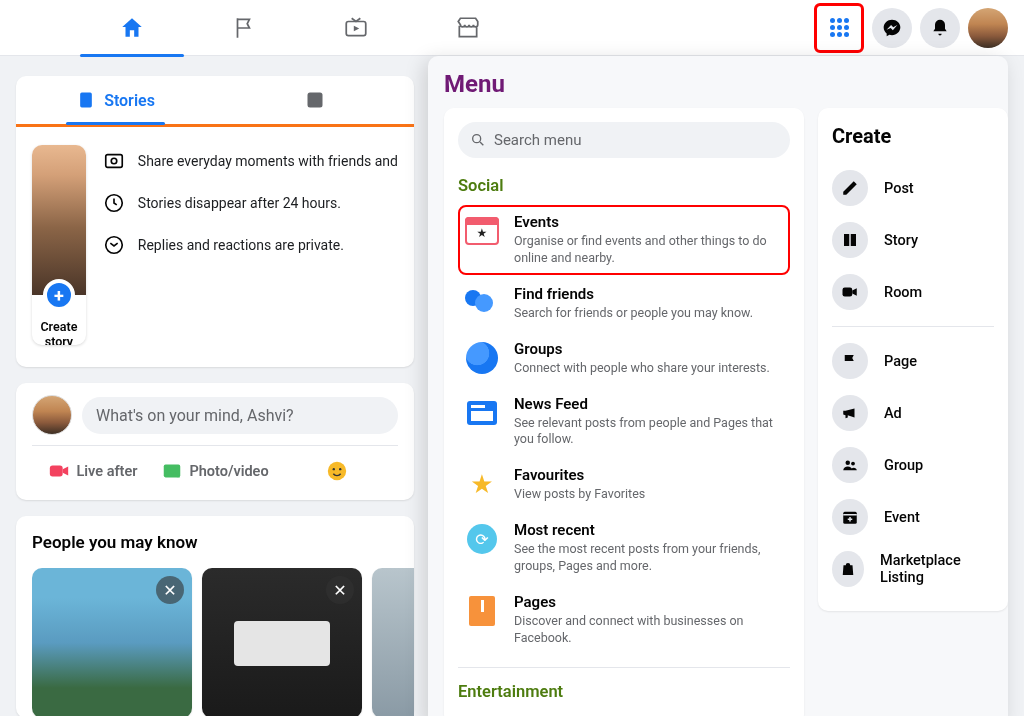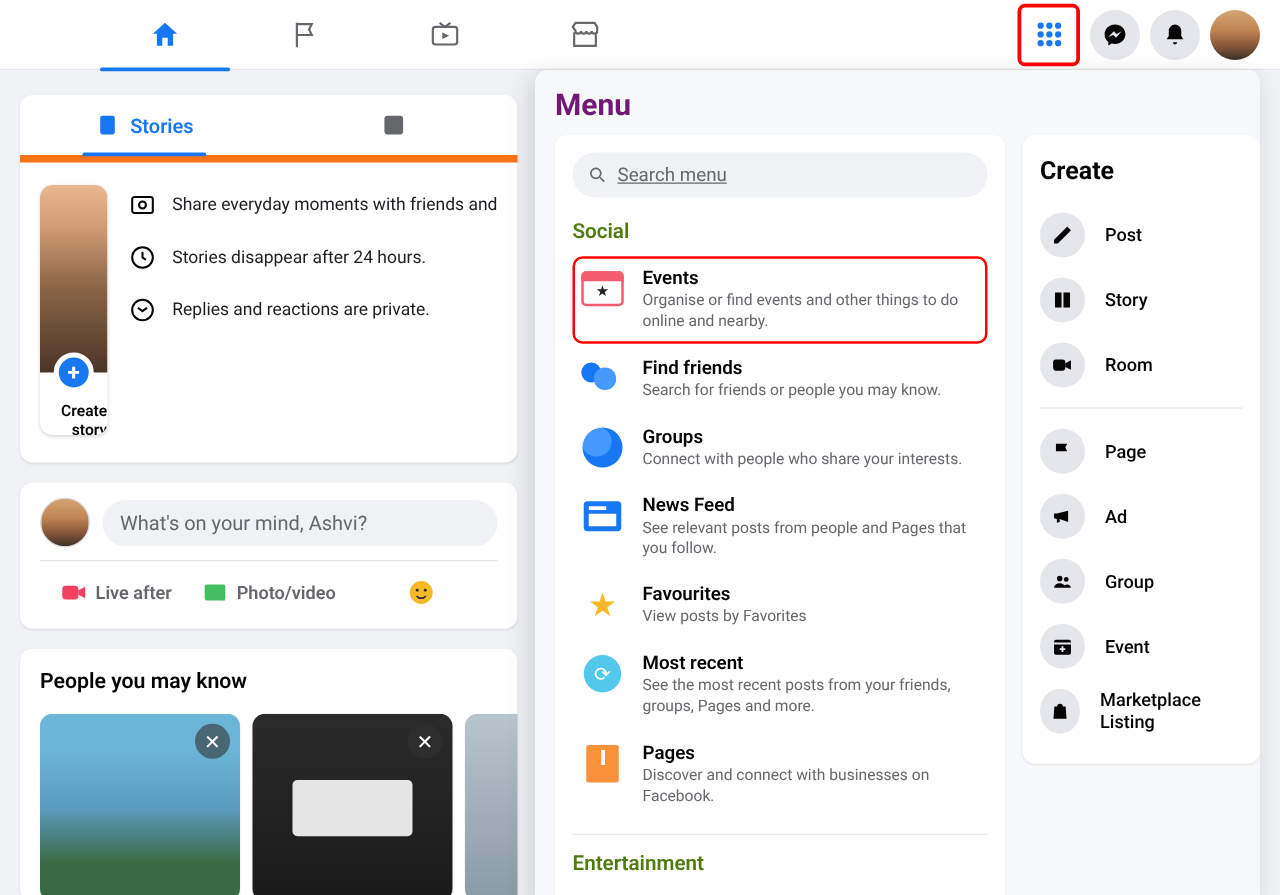--- a/index.html
+++ b/index.html
@@ -18,31 +18,31 @@
   .circle-btn { width: 40px; height: 40px; border-radius: 50%; background: #e4e6eb; display: flex; align-items: center; justify-content: center; cursor: pointer; }
   .circle-btn svg { width: 20px; height: 20px; fill: #050505; }
   .menu-btn-hl { border: 3px solid #ff0000; border-radius: 6px; padding: 2px; }
   .menu-btn-hl .circle-btn { background: #fff; }
   .menu-grid-icon { display: grid; grid-template-columns: repeat(3, 5px); grid-template-rows: repeat(3, 5px); gap: 2px; }
   .menu-grid-icon span { width: 5px; height: 5px; background: #1877f2; border-radius: 50%; }
   .avatar { width: 40px; height: 40px; border-radius: 50%; background: linear-gradient(180deg, #d4a574 0%, #c08552 40%, #8b5a3c 70%, #3d2f24 100%); cursor: pointer; }
 
   .main { padding: 20px 16px; width: 430px; }
   .card { background: #fff; border-radius: 10px; box-shadow: 0 1px 2px rgba(0,0,0,.1); padding: 0; margin-bottom: 16px; }
-  .stories-tabs { display: flex; border-bottom: 6px solid #f97316; }
+  .stories-tabs { display: flex; border-bottom: 3px solid #f97316; }
   .stories-tab { flex: 1; text-align: center; padding: 14px 0; display: flex; align-items: center; justify-content: center; gap: 8px; cursor: pointer; position: relative; }
   .stories-tab.active { color: #1877f2; font-weight: 600; }
   .stories-tab.active::after { content:""; position:absolute; bottom:-1px; left:25%; right:25%; height:3px; background:#1877f2; border-radius:2px; }
   .stories-tab.reels svg { width: 20px; height: 20px; fill: #65676b; }
   .stories-tab.active svg { fill: #1877f2; width: 20px; height:20px; }
   .stories-body { display: flex; padding: 18px 16px 22px; gap: 16px; }
   .story-tile { width: 115px; height: 200px; border-radius: 10px; overflow: hidden; position: relative; background: #fff; box-shadow: 0 1px 3px rgba(0,0,0,.15); cursor:pointer; }
   .story-img { height: 150px; background: linear-gradient(180deg, #e8b890 0%, #d4a078 20%, #8b6547 55%, #4a3528 100%); }
   .story-plus { width: 32px; height: 32px; border-radius: 50%; background: #1877f2; border: 4px solid #fff; position: absolute; left: 50%; transform: translateX(-50%); top: 134px; display:flex; align-items:center; justify-content:center; color:#fff; font-size:18px; font-weight:bold; }
-  .story-label { text-align: right; font-size: 12.5px; font-weight: 600; padding-top: 24px; color: #050505; }
+  .story-label { text-align: center; font-size: 12.5px; font-weight: 600; padding-top: 24px; color: #050505; }
   .story-info { flex: 1; display: flex; flex-direction: column; gap: 18px; padding-top: 4px; }
   .story-info-row { display: flex; gap: 12px; align-items: center; }
   .story-info-row .ico { width: 24px; height: 24px; display:flex; align-items:center; justify-content:center; }
   .story-info-row .ico svg { width: 22px; height: 22px; fill:none; stroke:#050505; stroke-width:1.8; }
   .story-info-row span { font-size: 14px; color: #1c1e21; white-space: nowrap; overflow: hidden; }
 
   .composer { padding: 12px 16px 10px; }
   .composer-top { display: flex; gap: 10px; align-items: center; }
   .composer-top .avatar-sm { width: 40px; height: 40px; border-radius: 50%; background: linear-gradient(180deg, #d4a574 0%, #c08552 40%, #8b5a3c 70%, #3d2f24 100%); border: 1px solid #ddd; }
   .composer-input { flex: 1; background: #f0f2f5; border-radius: 20px; padding: 9px 14px; color: #65676b; font-size: 16px; cursor: pointer; }
@@ -63,21 +63,21 @@
   .pymk-2::before { content:""; position:absolute; top:35%; left:20%; right:20%; height:30%; background:#e5e5e5; border-radius:4px; }
 
   
   .menu-overlay { position: absolute; top: 56px; right: 16px; bottom: -10px; width: 580px; background: #f7f8fa; border-radius: 10px; box-shadow: -4px 4px 20px rgba(0,0,0,.15); z-index: 10; padding: 14px 0 0 16px; overflow:hidden; }
   .menu-title { font-size: 24px; font-weight: 700; color: #701a75; margin-bottom: 10px; }
   .menu-cols { display: flex; gap: 14px; height: calc(100% - 40px); }
   .menu-left { flex: 1; background: #fff; border-radius: 10px; box-shadow: 0 1px 2px rgba(0,0,0,.08); padding: 14px 14px 0; overflow-y: auto; }
   .menu-right { width: 190px; background: #fff; border-radius: 10px; box-shadow: 0 1px 2px rgba(0,0,0,.08); padding: 16px 14px; height: fit-content; }
   .menu-search { background: #f0f2f5; border-radius: 20px; padding: 9px 12px; display:flex; align-items:center; gap:8px; margin-bottom: 18px; }
   .menu-search svg { width:16px; height:16px; fill:#65676b; }
-  .menu-search span { color: #65676b; font-size: 15px; text-decoration: underline; }
+  .menu-search span { color: #65676b; font-size: 15px; }
   .menu-section-title { font-size: 16.5px; font-weight: 600; color: #4d7c0f; margin-bottom: 10px; }
   .menu-item { display: flex; gap: 14px; padding: 8px 6px; border-radius: 8px; cursor: pointer; margin-bottom: 2px; align-items: flex-start; }
   .menu-item.highlighted { border: 2.5px solid #ff0000; padding: 6px 4px; }
   .menu-item .micon { width: 36px; height: 36px; display:flex; align-items:center; justify-content:center; font-size: 26px; flex-shrink:0; }
   .menu-item .mtxt { flex: 1; }
   .menu-item .mtitle { font-size: 15px; font-weight: 600; color: #050505; }
   .menu-item .mdesc { font-size: 12.5px; color: #65676b; line-height: 1.35; margin-top:2px; }
   .menu-divider { border-top: 1px solid #e4e6eb; margin: 12px 0 14px; }
 
   .create-title { font-size: 20px; font-weight: 700; margin-bottom: 14px; color:#050505; }

